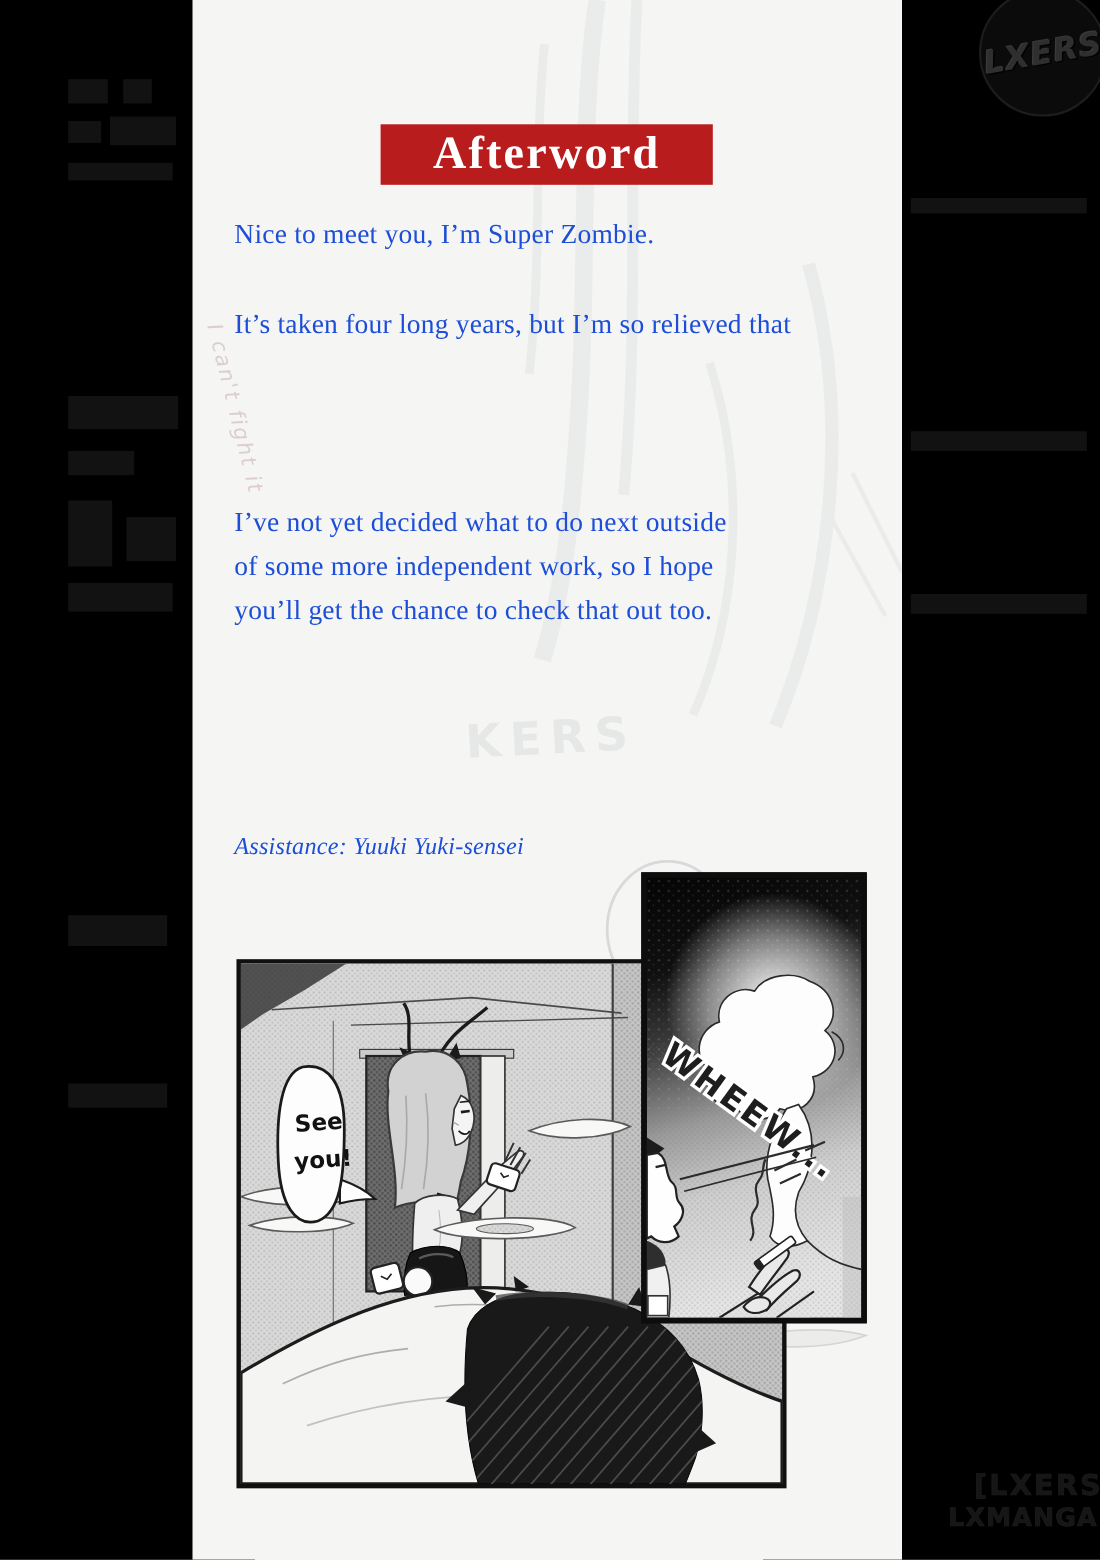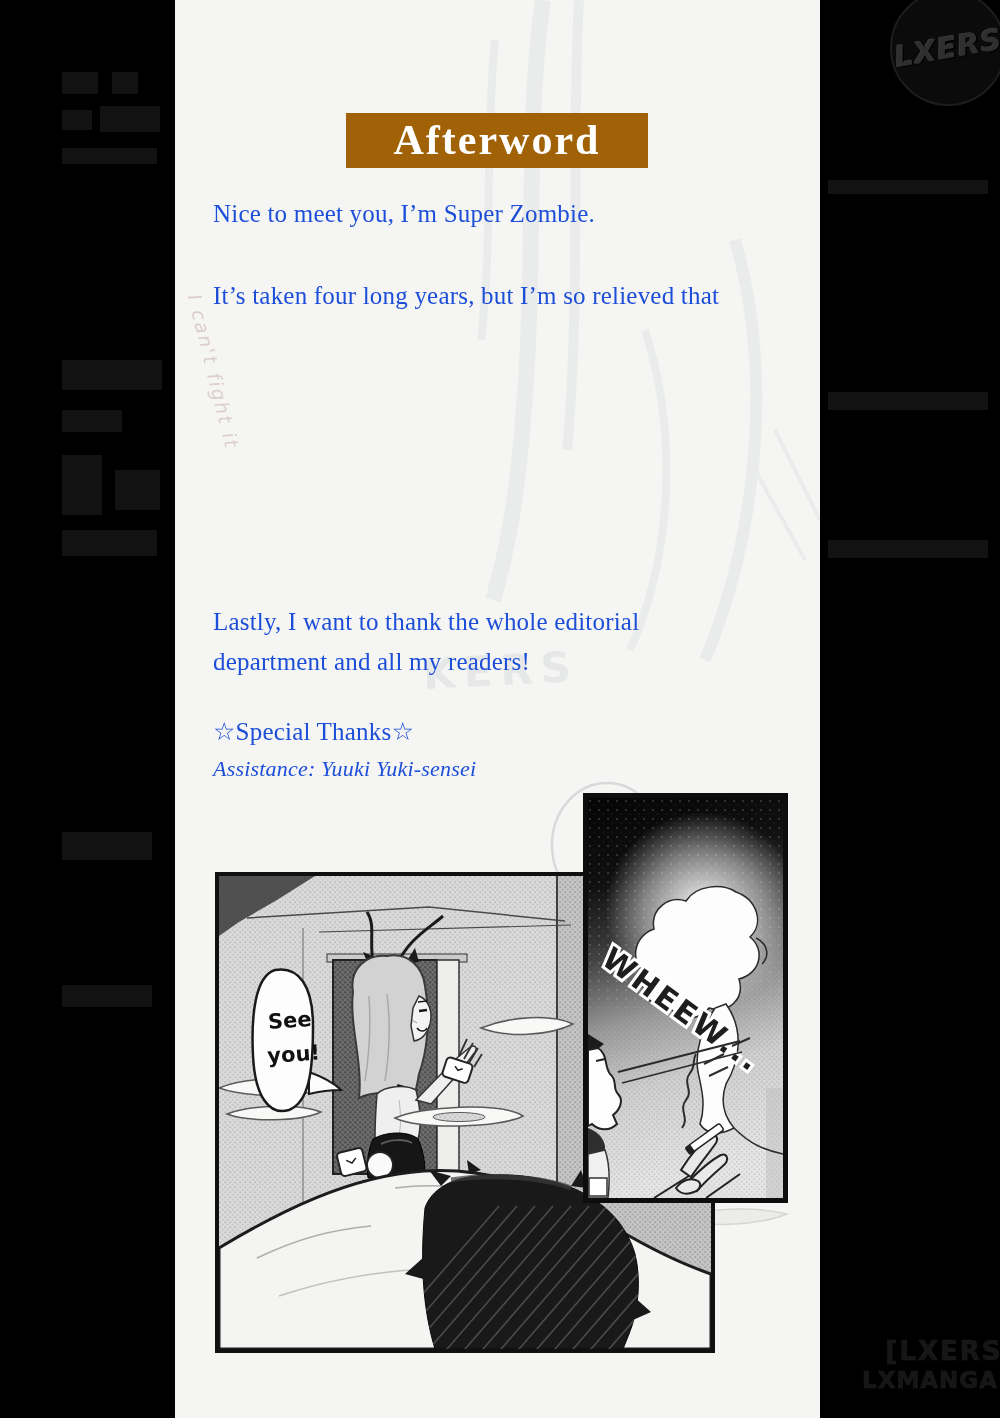--- a/index.html
+++ b/index.html
@@ -42,21 +42,21 @@
     white-space:nowrap;letter-spacing:2px;
   }
   .wm-mid{
     position:absolute;left:248px;top:646px;z-index:1;
     font-family:"DejaVu Sans",sans-serif;font-weight:bold;font-size:42px;
     letter-spacing:8px;color:#9aa0ac;opacity:0.16;transform:rotate(-3deg);
   }
   
   .aw-box{
     position:absolute;left:171px;top:113px;width:302px;height:55px;
-    background:#a16207;z-index:2;
+    background:#b91c1c;z-index:2;
   }
   .aw-title{
     width:100%;height:100%;display:block;text-align:center;
     font-family:"Liberation Serif","DejaVu Serif",serif;font-weight:bold;
     font-size:42px;line-height:54px;color:#ffffff;letter-spacing:2px;
   }
   
   .para{position:absolute;left:38px;z-index:2;color:#1d4ed8;}
   .line{
     font-family:"Liberation Serif","DejaVu Serif",serif;
@@ -126,26 +126,24 @@
   <div class="aw-box">
     <span class="aw-title">Afterword</span>
   </div>
 
   <div class="para p1">
     <div class="line">Nice to meet you, I’m Super Zombie.</div>
   </div>
   <div class="para p2">
     <div class="line">It’s taken four long years, but I’m so relieved that</div>
   </div>
-  <div class="para p4">
-    <div class="line">Lastly, I want to thank the whole editorial</div>
-    <div class="line">department and all my readers!</div>
-  </div>
-  <div class="para sp-thanks">
-    <div class="line">☆Special Thanks☆</div>
+  <div class="para p3">
+    <div class="line">I’ve not yet decided what to do next outside</div>
+    <div class="line">of some more independent work, so I hope</div>
+    <div class="line">you’ll get the chance to check that out too.</div>
   </div>
   <div class="para assist">
     <div class="line">Assistance: Yuuki Yuki-sensei</div>
   </div>
 
   <div class="panel panel-left">
     <svg width="492" height="473" viewBox="0 0 492 473">
       <defs>
         <pattern id="phA" width="5" height="5" patternUnits="userSpaceOnUse">
           <rect width="5" height="5" fill="#dadada"></rect>

